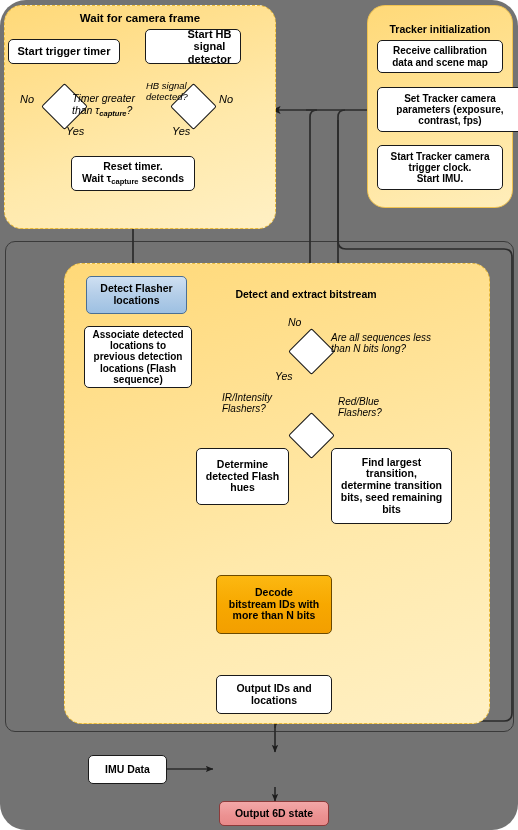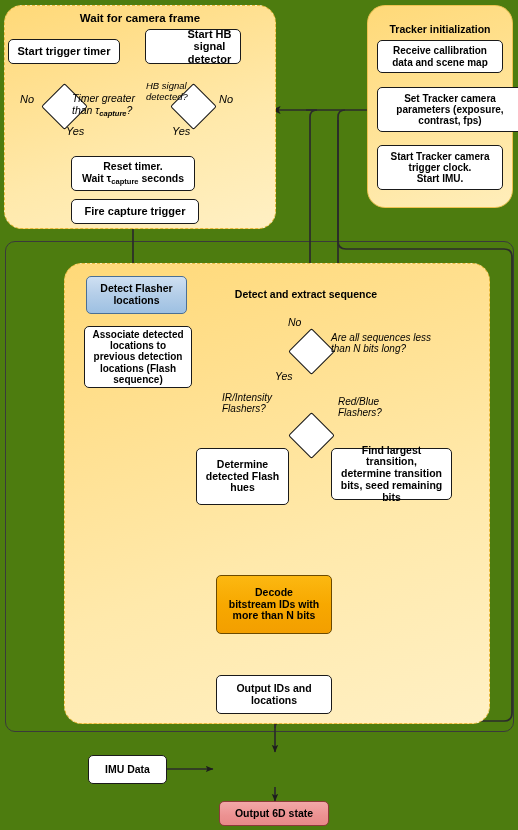--- a/index.html
+++ b/index.html
@@ -5,21 +5,22 @@
   html,body{margin:0;padding:0;background:#ffffff;}
   body{
     font-family:"Liberation Sans",sans-serif;
     -webkit-font-smoothing:antialiased;
   }
   #canvas{
     position:relative;
     width:518px;
     height:830px;
     overflow:hidden;
-    background:#4d7c0f;
+    background:#737373;
+    border-radius:26px;
   }
   #svg-layer{
     position:absolute;
     left:0;top:0;
     width:518px;height:830px;
     pointer-events:none;
   }
   .node{
     position:absolute;
     box-sizing:border-box;
@@ -105,21 +106,21 @@
   <div class="grp dashed" style="left:4px;top:5px;width:272px;height:224px;"></div>
 
   <div class="grp solid" style="left:367px;top:5px;width:146px;height:203px;"></div>
 
   <div class="grp dashed" style="left:64px;top:263px;width:426px;height:461px;"></div>
 
   <div class="grp-title" style="left:4px;top:12px;width:272px;font-size:11.5px;">Wait for camera frame</div>
 
   <div class="grp-title" style="left:367px;top:23px;width:146px;font-size:10.5px;">Tracker initialization</div>
 
-  <div class="grp-title" style="left:196px;top:288px;width:220px;font-size:10.5px;">Detect and extract sequence</div>
+  <div class="grp-title" style="left:196px;top:288px;width:220px;font-size:10.5px;">Detect and extract bitstream</div>
 
   <svg id="svg-layer" viewBox="0 0 518 830">
     <defs>
       <marker id="ah" markerWidth="9" markerHeight="9" refX="7.2" refY="3.2" orient="auto" markerUnits="userSpaceOnUse">
         <path d="M0,0 L7.6,3.2 L0,6.4 L1.6,3.2 z" fill="#1d1d1d"></path>
       </marker>
       <marker id="ahb" markerWidth="11" markerHeight="11" refX="8.6" refY="4" orient="auto" markerUnits="userSpaceOnUse">
         <path d="M0,0 L9.2,4 L0,8 L2,4 z" fill="#1d1d1d"></path>
       </marker>
     </defs>
@@ -189,21 +190,20 @@
 
   <div class="diamond" style="left:177px;top:90px;width:31px;height:31px;"></div>
 
   <div class="node" style="left:71px;top:156px;width:124px;height:35px;font-size:10.5px;flex-direction:column;">
     <span>Reset timer.</span>
     <span>
       <span>Wait τ</span><span class="sub">capture</span><span> seconds</span>
     </span>
   </div>
 
-  <div class="node" style="left:71px;top:199px;width:128px;height:25px;font-size:11px;">Fire capture trigger</div>
 
   <div class="node" style="left:377px;top:40px;width:126px;height:33px;font-size:10px;white-space:pre-line;">Receive callibration
 data and scene map</div>
 
   <div class="node" style="left:377px;top:87px;width:146px;height:45px;font-size:10px;white-space:pre-line;">Set Tracker camera
 parameters (exposure,
 contrast, fps)</div>
 
   <div class="node" style="left:377px;top:145px;width:126px;height:45px;font-size:10px;white-space:pre-line;">Start Tracker camera
 trigger clock.
@@ -219,21 +219,21 @@
 sequence)</div>
 
   <div class="diamond" style="left:295px;top:335px;width:31px;height:31px;"></div>
 
   <div class="diamond" style="left:295px;top:419px;width:31px;height:31px;"></div>
 
   <div class="node" style="left:196px;top:448px;width:93px;height:57px;font-size:10.5px;white-space:pre-line;">Determine
 detected Flash
 hues</div>
 
-  <div class="node" style="left:331px;top:448px;width:121px;height:52px;font-size:10.5px;white-space:pre-line;">Find largest
+  <div class="node" style="left:331px;top:448px;width:121px;height:76px;font-size:10.5px;white-space:pre-line;">Find largest
 transition,
 determine transition
 bits, seed remaining
 bits</div>
 
   <div class="node orange" style="left:216px;top:575px;width:116px;height:59px;font-size:10.5px;white-space:pre-line;">Decode
 bitstream IDs with
 more than N bits</div>
 
   <div class="node" style="left:216px;top:675px;width:116px;height:39px;font-size:10.5px;white-space:pre-line;">Output IDs and

